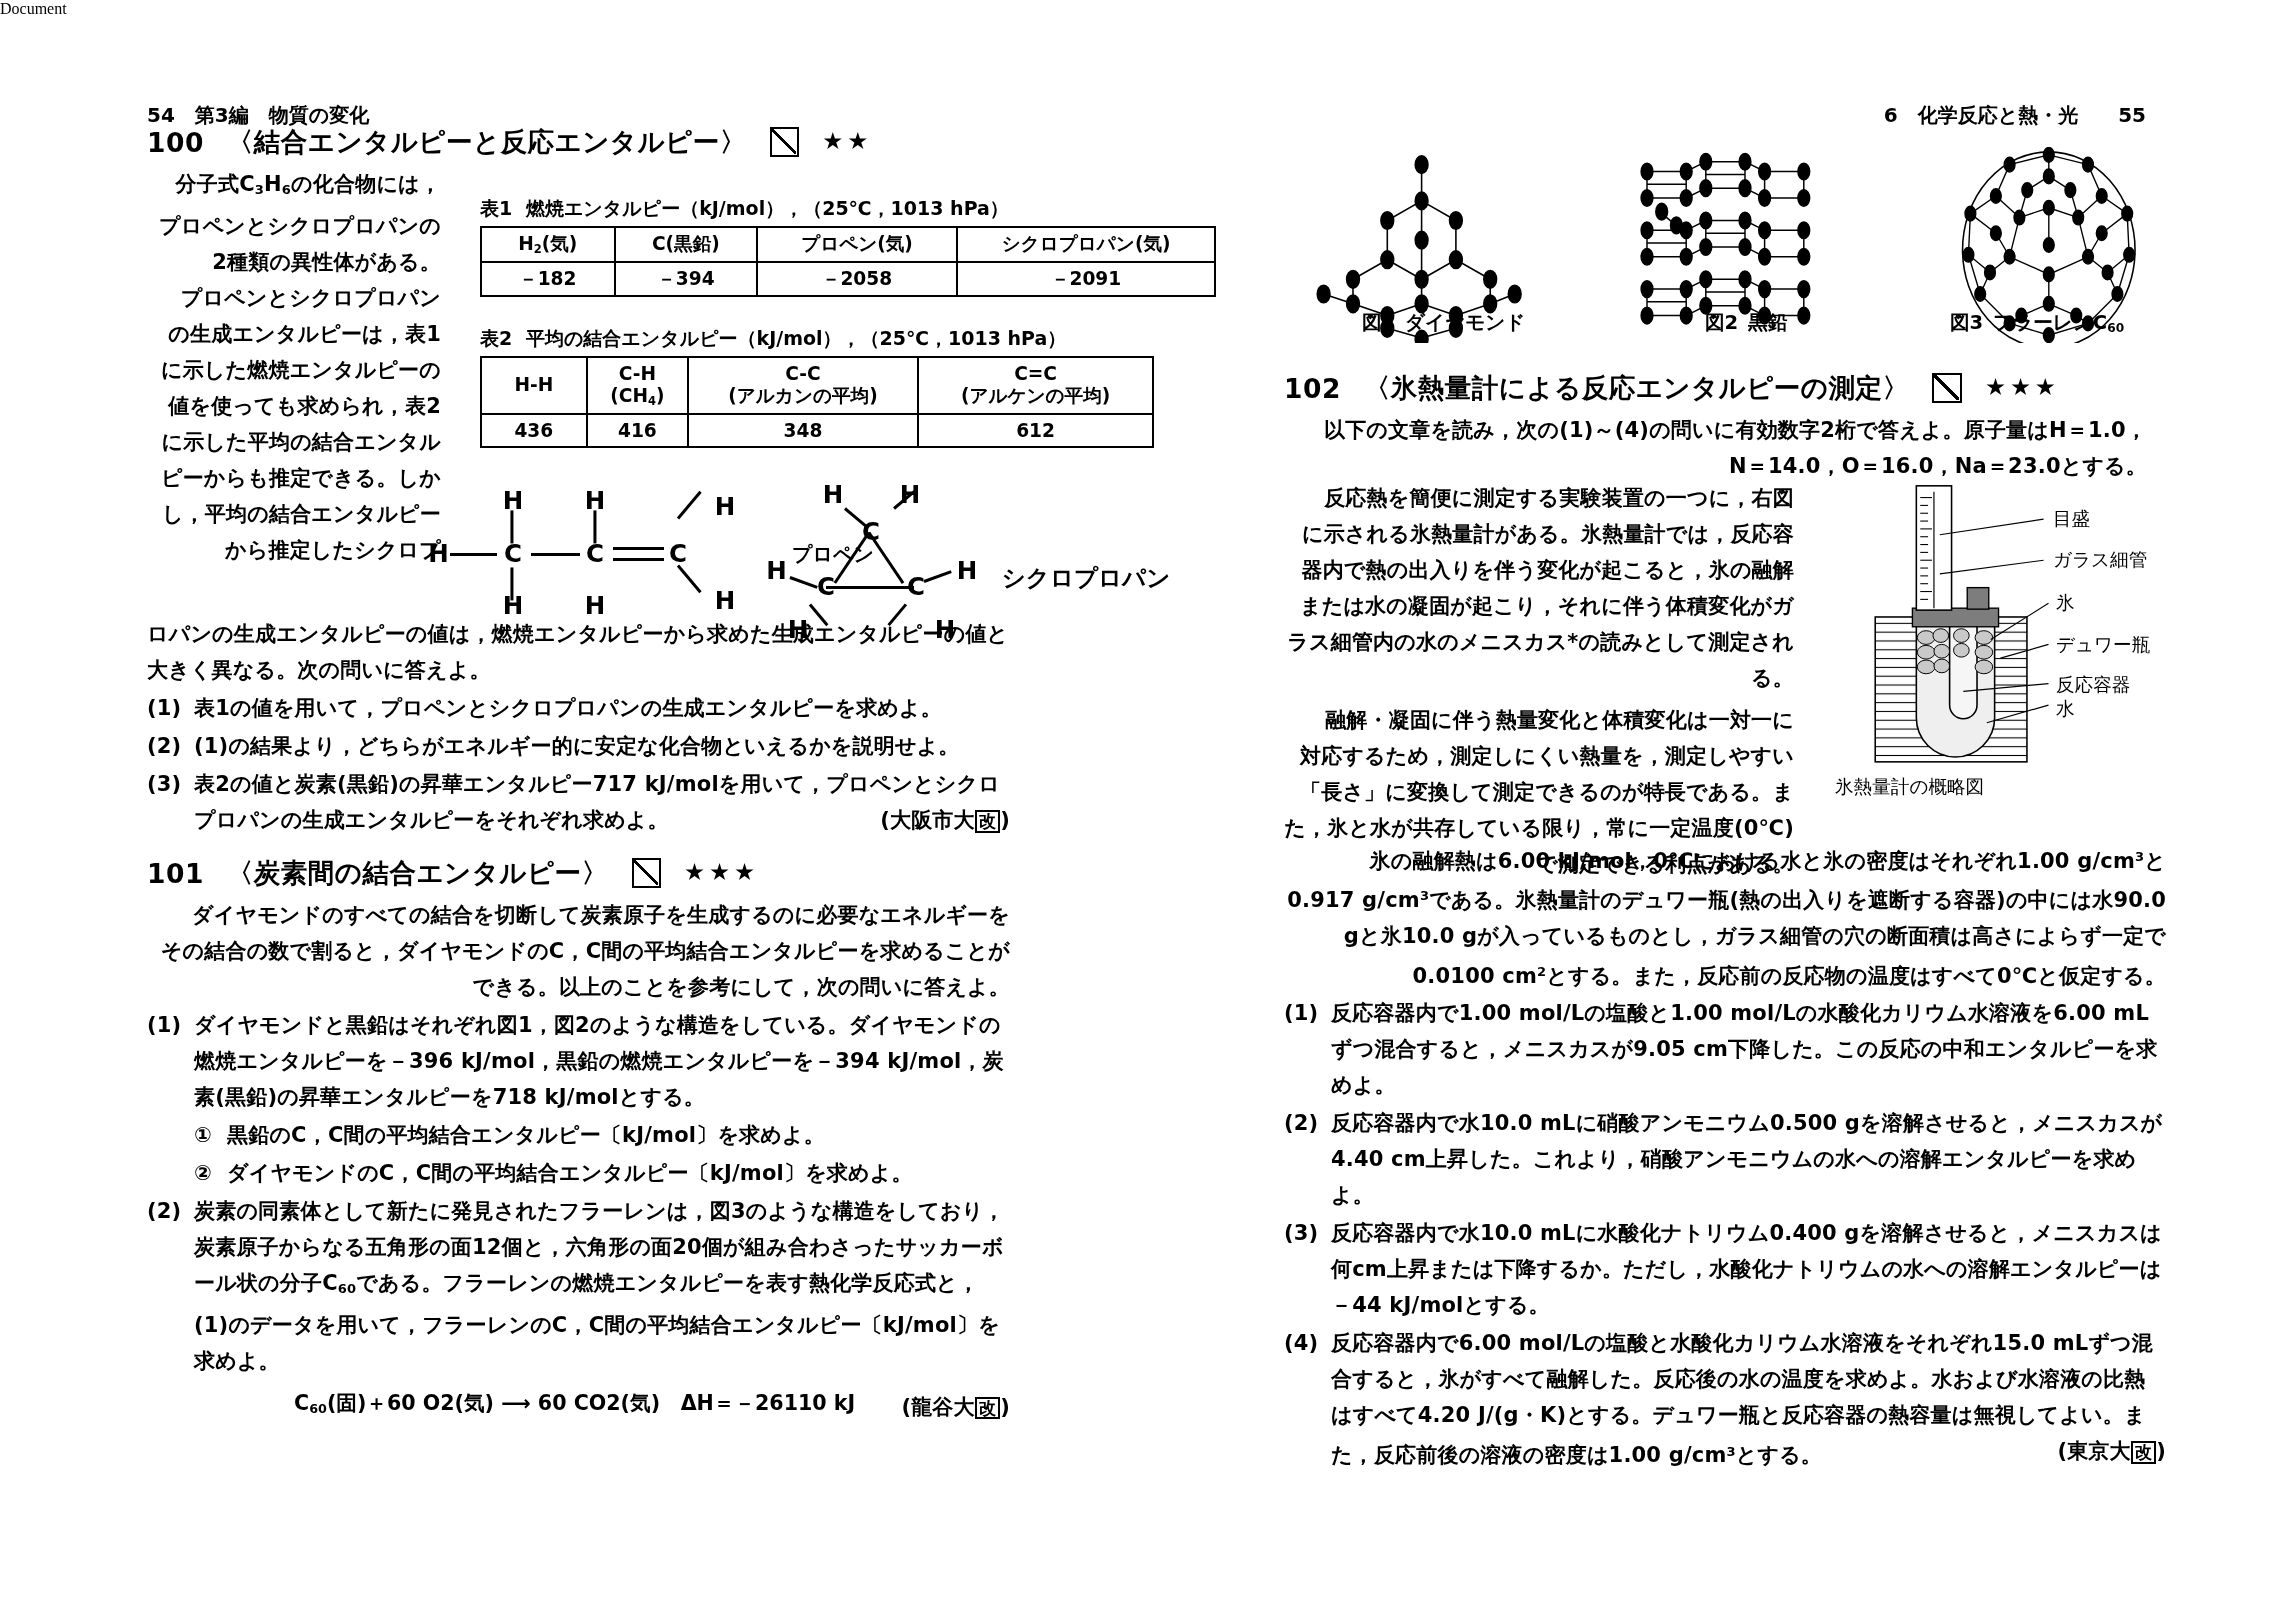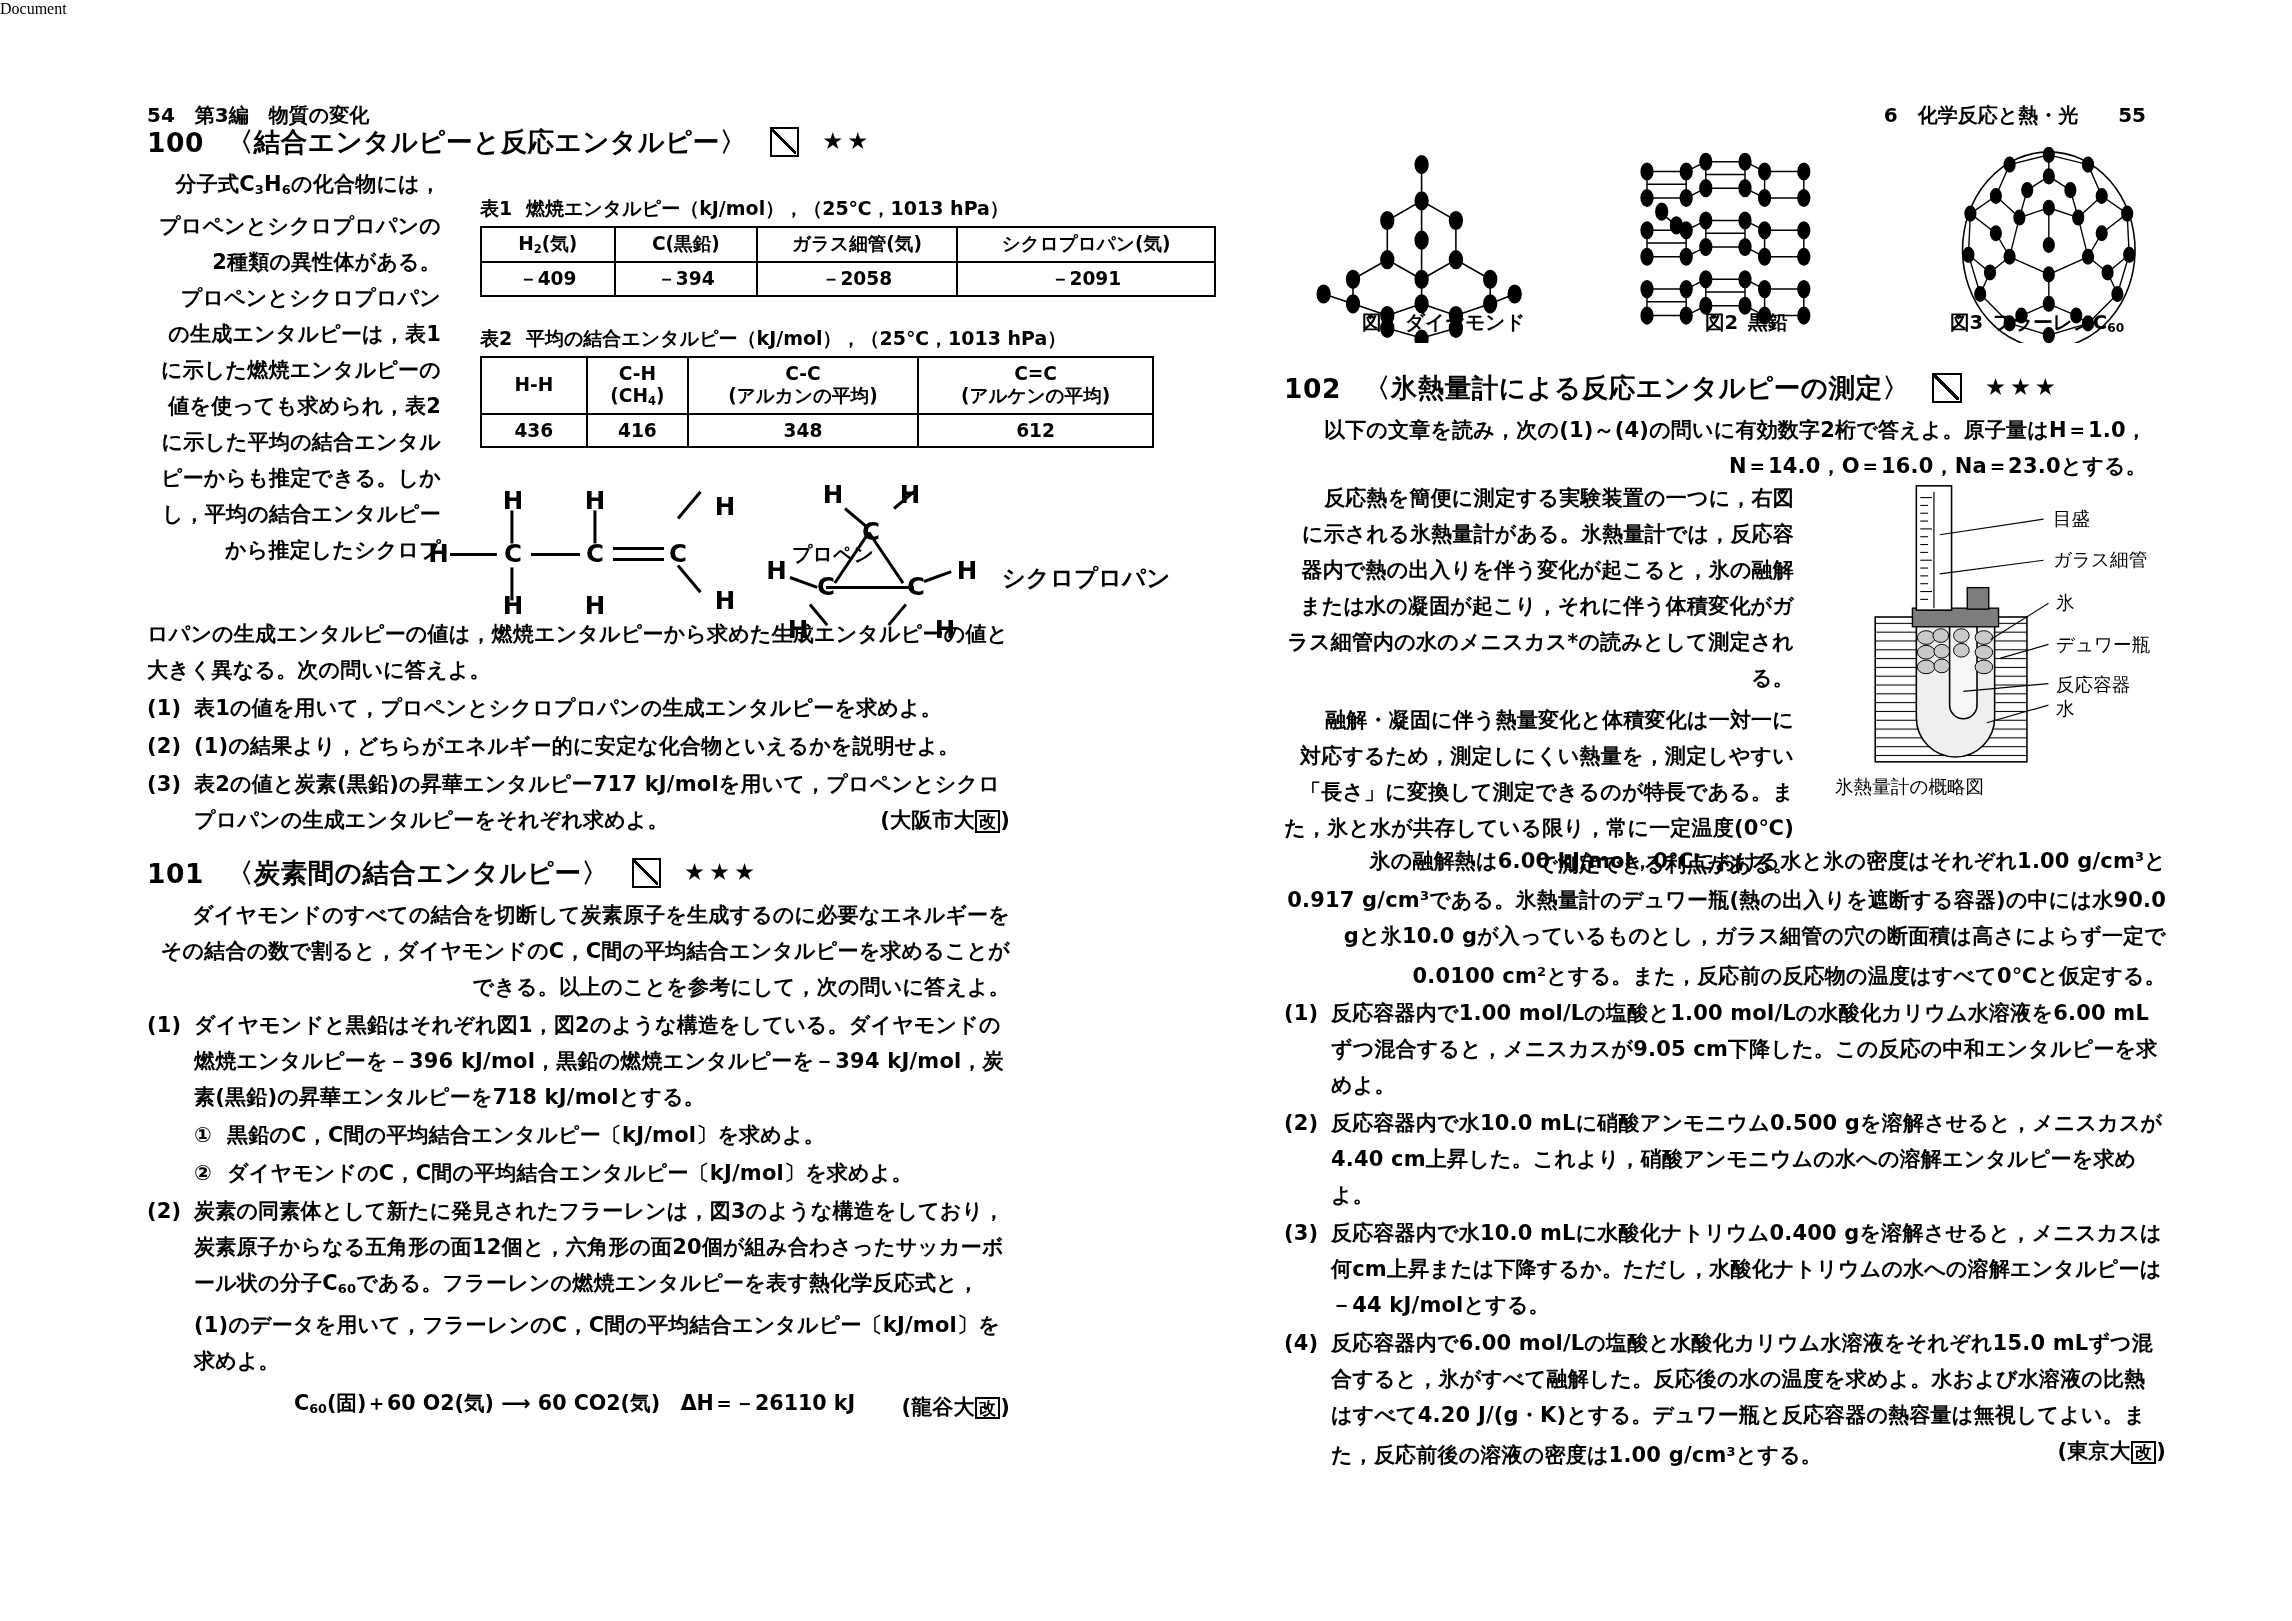--- a/index.html
+++ b/index.html
@@ -85,25 +85,25 @@
 
   <div style="position:absolute;left:480px;top:196px;">
     <div class="tcap">
       <span class="n">表1</span><span>燃焼エンタルピー（kJ/mol），（25℃，1013 hPa）</span>
     </div>
     <table class="dt">
       <tbody>
           <tr>
         <td style="width:116px">H<sub>2</sub>(気)</td>
         <td style="width:125px">C(黒鉛)</td>
-        <td style="width:182px">ガラス細管(気)</td>
+        <td style="width:182px">プロペン(気)</td>
         <td style="width:241px">シクロプロパン(気)</td>
       </tr>
       <tr>
-        <td>－409</td>
+        <td>－182</td>
         <td>－394</td>
         <td>－2058</td>
         <td>－2091</td>
       </tr>
     </tbody>
       </table>
   </div>
 
   <div style="position:absolute;left:480px;top:326px;">
     <div class="tcap">

